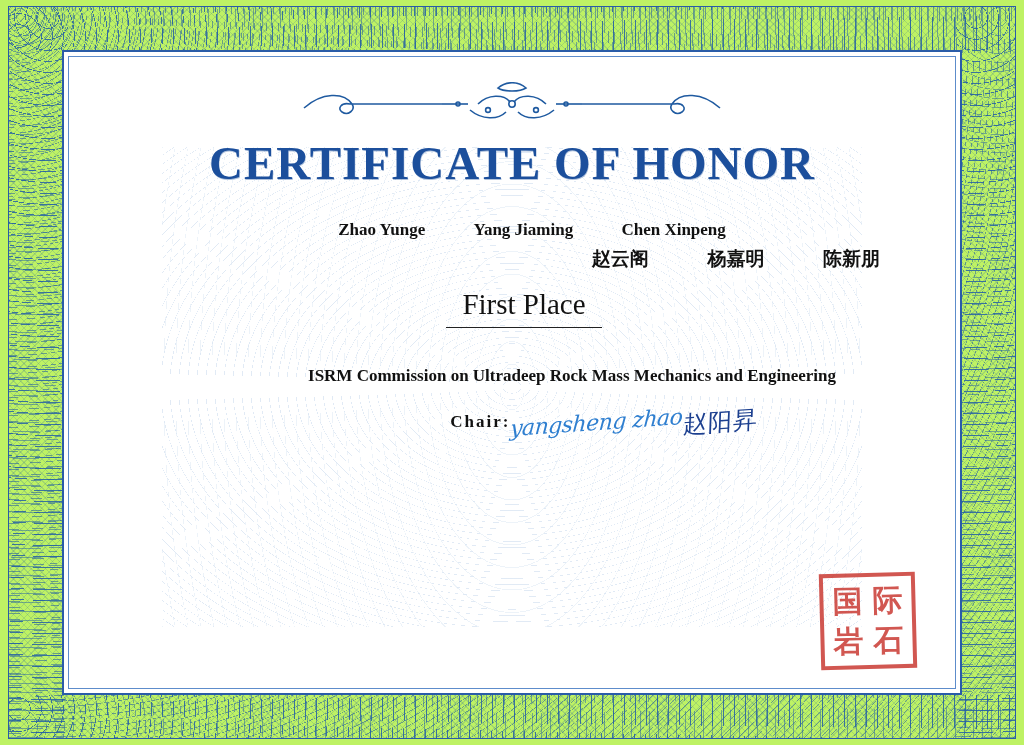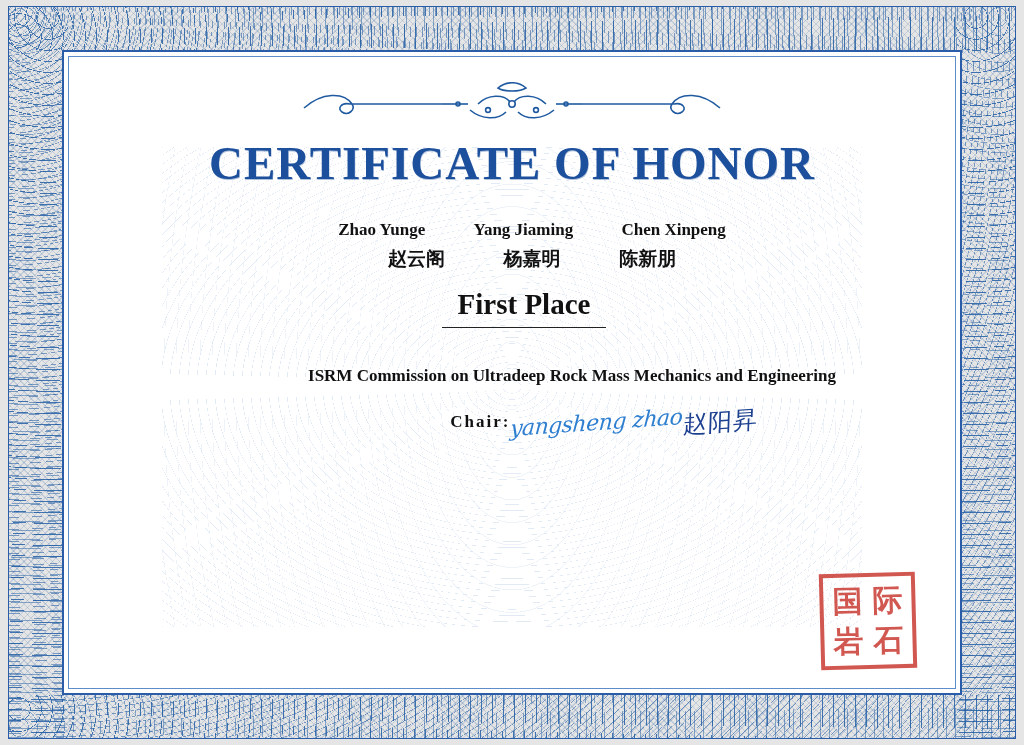--- a/index.html
+++ b/index.html
@@ -12,21 +12,21 @@
     height: 745px;
     overflow: hidden;
     font-family: "Liberation Serif", serif;
   }
 
   
   .certificate {
     position: relative;
     width: 1024px;
     height: 745px;
-    background: #e5e5e5;
+    background: #bef264;
     box-sizing: border-box;
   }
 
   
   .border-outer {
     position: absolute;
     left: 8px;
     top: 6px;
     right: 8px;
     bottom: 6px;
@@ -146,21 +146,21 @@
     text-align: center;
     font-size: 17px;
     font-weight: bold;
     color: #111111;
     padding-left: 40px;
   }
   .names-en span { margin: 0 22px; }
 
   .names-cn {
     margin-top: 6px;
-    text-align: center;
+    text-align: right;
     font-size: 19px;
     font-weight: bold;
     color: #111111;
     padding-left: 40px;
     font-family: "DejaVu Sans", sans-serif;
   }
   .names-cn span { margin: 0 26px; }
 
   .competition {
     margin-top: 30px;
@@ -172,21 +172,21 @@
   }
 
   .award-wrap {
     margin-top: 16px;
     text-align: center;
     padding-left: 24px;
   }
   .award {
     display: inline-block;
     font-size: 29px;
-    font-weight: bold;
+    font-weight: normal;
     color: #111111;
     padding: 0 16px 6px 16px;
     border-bottom: 1.5px solid #222222;
   }
 
   .commission {
     margin-top: 38px;
     text-align: center;
     font-size: 17px;
     font-weight: bold;

